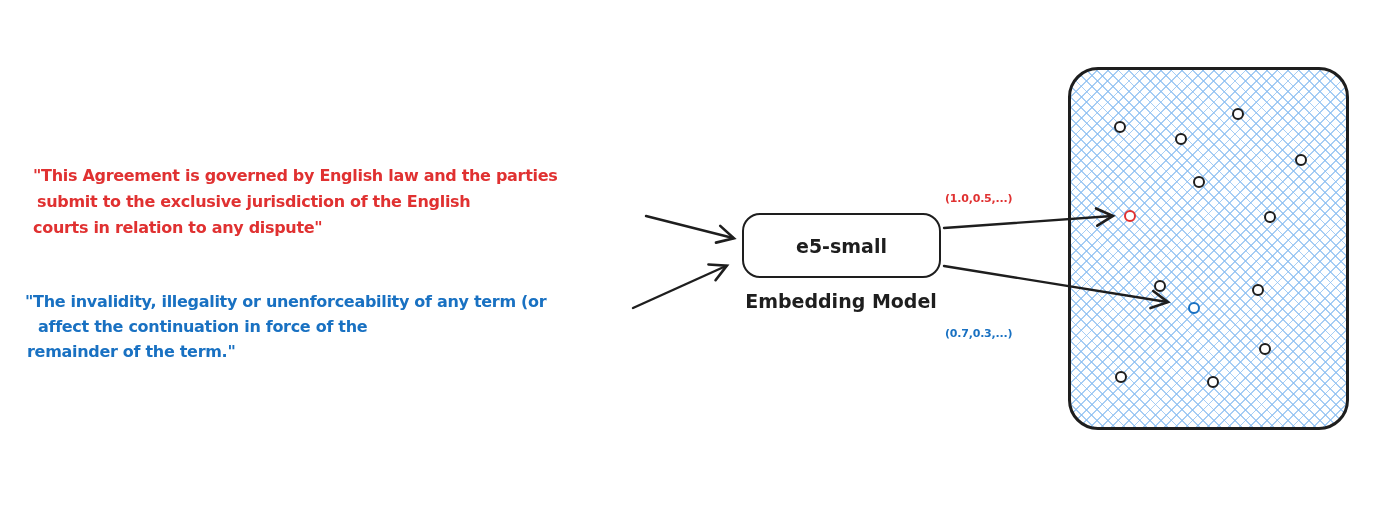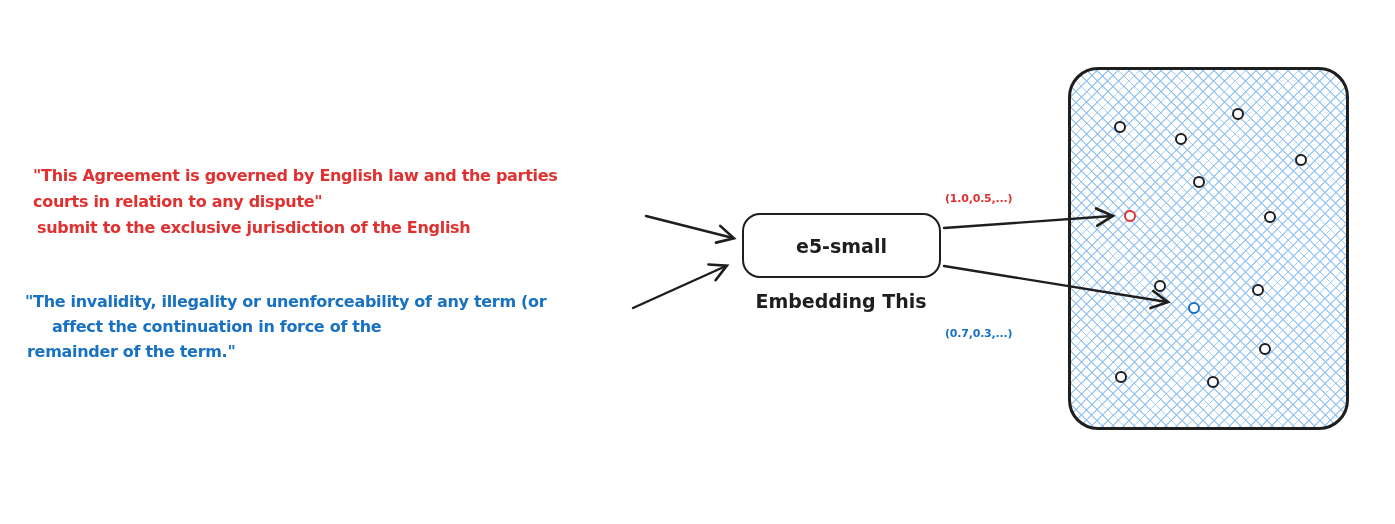--- a/index.html
+++ b/index.html
@@ -98,46 +98,46 @@
     pointer-events: none;
   }
 </style>
 </head>
 <body>
 
 <div class="canvas">
 
   <div class="quote quote-red">
     <div class="line">"This Agreement is governed by English law and the parties</div>
+    <div class="line" style="margin-left:4px">submit to the exclusive jurisdiction of the English</div>
     <div class="line">courts in relation to any dispute"</div>
-    <div class="line" style="margin-left:4px">submit to the exclusive jurisdiction of the English</div>
   </div>
 
   <div class="quote quote-blue">
     <div class="line">"The invalidity, illegality or unenforceability of any term (or</div>
-    <div class="line" style="margin-left:27px">affect the continuation in force of the</div>
+    <div class="line" style="margin-left:13px">affect the continuation in force of the</div>
     <div class="line" style="margin-left:2px">remainder of the term."</div>
   </div>
 
   <svg class="arrows-layer" viewBox="0 0 1395 524" xmlns="http://www.w3.org/2000/svg">
     <defs>
       <marker id="ah" markerWidth="9" markerHeight="9" refX="7.4" refY="4.5" orient="auto" markerUnits="strokeWidth">
         <path d="M1,0.9 L7.8,4.5 L1,8.1" fill="none" stroke="#1e1e1e" stroke-width="1.1" stroke-linecap="round"></path>
       </marker>
     </defs>
     <line x1="646" y1="216" x2="733" y2="238" stroke="#1e1e1e" stroke-width="2.4" stroke-linecap="round" marker-end="url(#ah)"></line>
     <line x1="633" y1="308" x2="726" y2="266" stroke="#1e1e1e" stroke-width="2.4" stroke-linecap="round" marker-end="url(#ah)"></line>
     <line x1="944" y1="228" x2="1112" y2="216" stroke="#1e1e1e" stroke-width="2.4" stroke-linecap="round" marker-end="url(#ah)"></line>
     <line x1="944" y1="266" x2="1167" y2="302" stroke="#1e1e1e" stroke-width="2.4" stroke-linecap="round" marker-end="url(#ah)"></line>
   </svg>
 
   <div class="model-box">
     <span>e5-small</span>
   </div>
-  <div class="model-caption">Embedding This</div>
+  <div class="model-caption">Embedding Model</div>
 
   <div class="vector-label vector-red">(1.0,0.5,...)</div>
   <div class="vector-label vector-blue">(0.7,0.3,...)</div>
 
   <div class="embedding-space">
     <div style="position:absolute;inset:0;">
         <div class="dot" style="left: 49px; top: 57px;"></div>
         <div class="dot" style="left: 110px; top: 69px;"></div>
         <div class="dot" style="left: 167px; top: 44px;"></div>
         <div class="dot" style="left: 230px; top: 90px;"></div>

